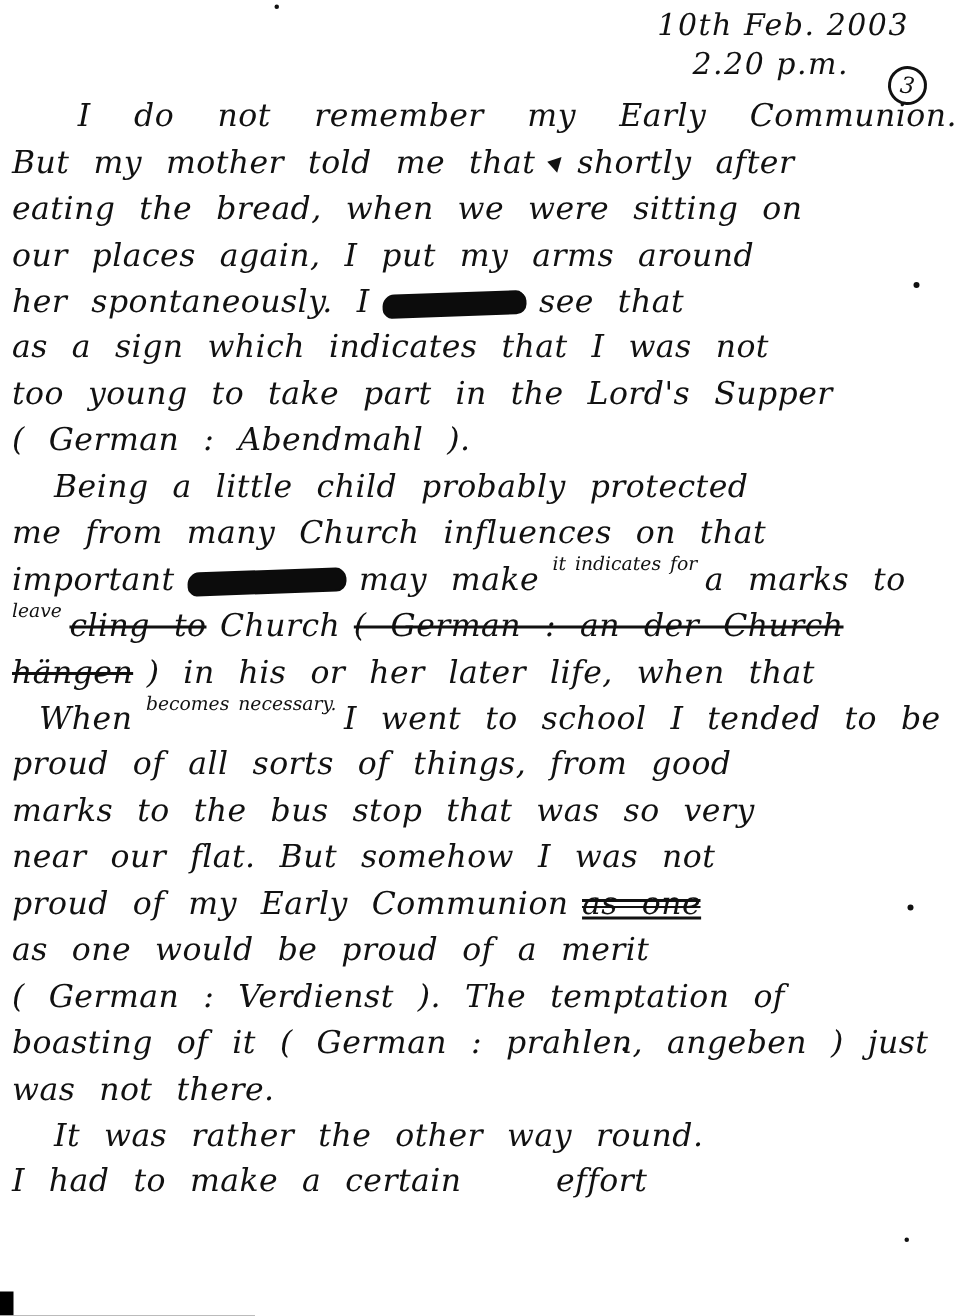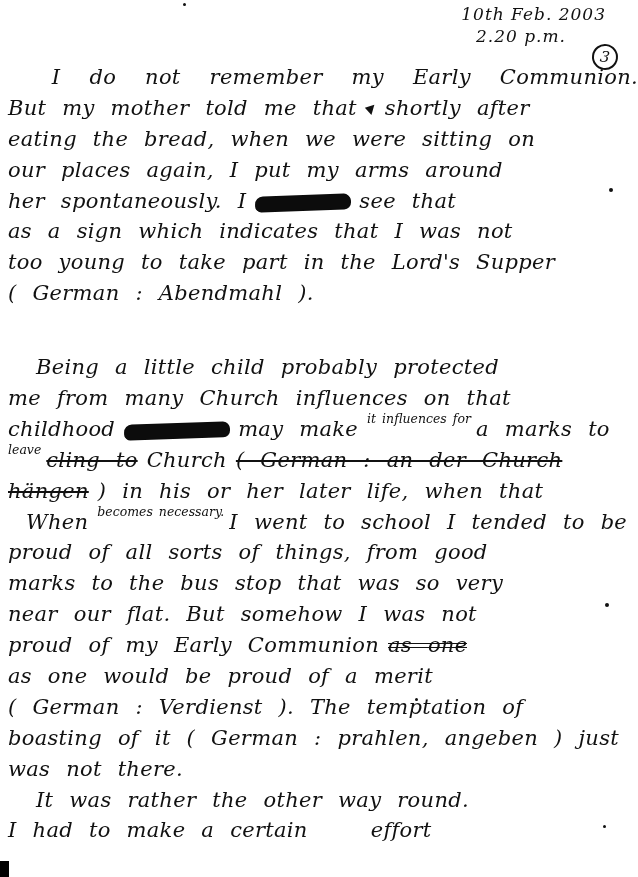--- a/index.html
+++ b/index.html
@@ -1,35 +1,36 @@
 <!DOCTYPE html>
 <html><head>
 <meta charset="utf-8">
 <style>
   html,body{margin:0;padding:0;background:#888;}
   .page{
     position:relative;width:638px;height:877px;background:#ffffff;
     overflow:hidden;color:#111;
     font-family:"DejaVu Serif", serif;font-style:italic;
   }
-  .header{position:absolute;top:4px;right:26px;text-align:right;font-size:17px;letter-spacing:1px;}
+  .header{position:absolute;top:4px;right:26px;text-align:right;font-size:20px;letter-spacing:1px;}
   .header .date{padding-right:6px;}
   .header .time{padding-right:46px;margin-top:2px;}
   .page-circle{
     position:absolute;top:44px;right:20px;width:22px;height:22px;
     border:2px solid #111;border-radius:50%;display:flex;align-items:center;justify-content:center;
     font-size:15px;transform:rotate(8deg);font-style:italic;
   }
   .body-lines{position:absolute;top:62px;left:8px;right:0;}
   .line{height:30.9px;line-height:30.9px;white-space:nowrap;font-size:21px;letter-spacing:.3px;word-spacing:9px;}
   .line.spread{word-spacing:22px;text-align:right;}
   .seg + .seg{margin-left:9px;}
   .struck{text-decoration:line-through;text-decoration-thickness:2px;}
   .struck2{
     background-image:linear-gradient(to bottom,transparent 40%,#111 40%,#111 46%,transparent 46%,transparent 58%,#111 58%,#111 64%,transparent 64%);
+    text-decoration:underline;
   }
   .insert{
     display:inline-block;font-size:12.5px;letter-spacing:0;word-spacing:2px;
     position:relative;top:-13px;line-height:12px;margin-right:-4px;
   }
   .scribble{
     display:inline-block;height:15px;background:#0c0c0c;border-radius:8px 6px 7px 5px;
     vertical-align:-2px;transform:rotate(-2deg);box-shadow:1px 1px 0 #0c0c0c;
   }
   .scribble.small{height:13px;}
@@ -58,23 +59,23 @@
 
   <div class="body-lines">
       <div class="line spread" style="padding-left: 30px;"><span class="seg ">I do not remember my Early Communion.</span></div>
       <div class="line"><span class="seg ">But my mother told me that</span><span class="seg caret"></span><span class="seg ">shortly after</span></div>
       <div class="line"><span class="seg ">eating the bread, when we were sitting on</span></div>
       <div class="line"><span class="seg ">our places again, I put my arms around</span></div>
       <div class="line"><span class="seg ">her spontaneously. I</span><span class="seg scribble" style="width: 95px;"></span><span class="seg ">see that</span></div>
       <div class="line"><span class="seg ">as a sign which indicates that I was not</span></div>
       <div class="line"><span class="seg ">too young to take part in the Lord's Supper</span></div>
       <div class="line"><span class="seg ">( German : Abendmahl ).</span></div>
-      <div class="line" style="padding-left: 28px; margin-top: 43px;"><span class="seg ">Being a little child probably protected</span></div>
+      <div class="line" style="padding-left: 28px;"><span class="seg ">Being a little child probably protected</span></div>
       <div class="line"><span class="seg ">me from many Church influences on that</span></div>
-      <div class="line"><span class="seg ">childhood</span><span class="seg scribble" style="width: 105px;"></span><span class="seg ">may make</span><span class="seg insert">it influences for</span><span class="seg ">a marks to</span></div>
+      <div class="line"><span class="seg ">important</span><span class="seg scribble" style="width: 105px;"></span><span class="seg ">may make</span><span class="seg insert">it indicates for</span><span class="seg ">a marks to</span></div>
       <div class="line"><span class="seg insert">leave</span><span class="seg struck">cling to</span><span class="seg ">Church</span><span class="seg struck">( German : an der Church</span></div>
       <div class="line"><span class="seg struck">hängen</span><span class="seg ">) in his or her later life, when that</span></div>
       <div class="line" style="padding-left: 18px; font-style: italic;"><span class="seg ">When</span><span class="seg insert">becomes necessary.</span><span class="seg ">I went to school I tended to be</span></div>
       <div class="line"><span class="seg ">proud of all sorts of things, from good</span></div>
       <div class="line"><span class="seg ">marks to the bus stop that was so very</span></div>
       <div class="line"><span class="seg ">near our flat. But somehow I was not</span></div>
       <div class="line"><span class="seg ">proud of my Early Communion</span><span class="seg struck2">as one</span></div>
       <div class="line"><span class="seg ">as one would be proud of a merit</span></div>
       <div class="line"><span class="seg ">( German : Verdienst ). The temptation of</span></div>
       <div class="line"><span class="seg ">boasting of it ( German : prahlen, angeben ) just</span></div>

